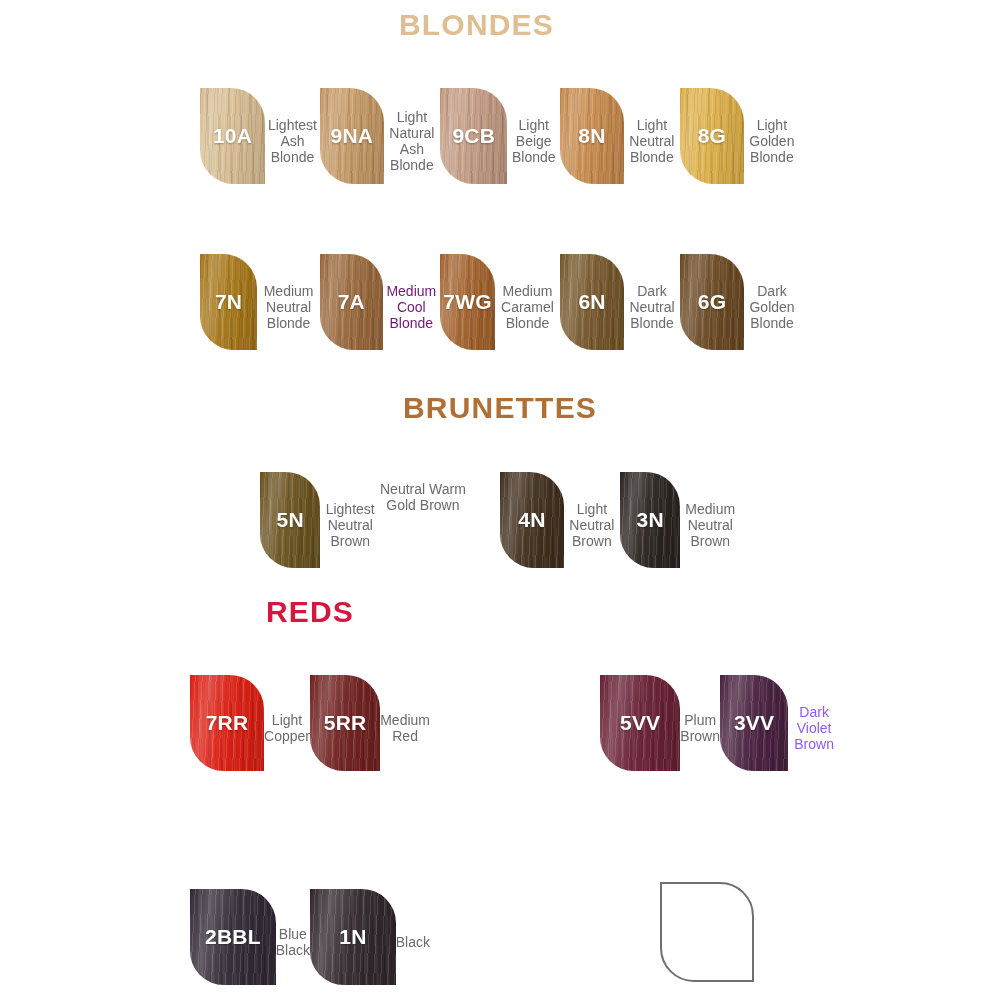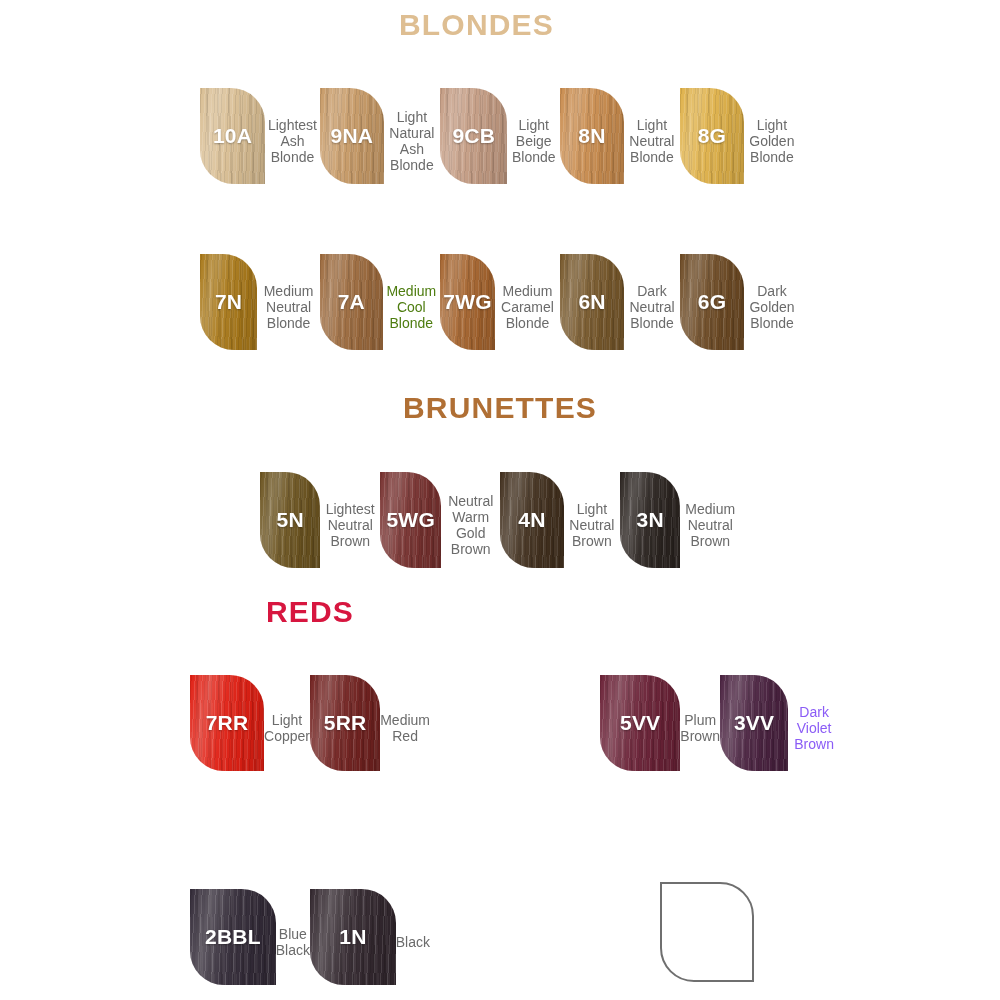--- a/index.html
+++ b/index.html
@@ -223,21 +223,21 @@
         <div class="chip-name" style="color: rgb(107, 107, 107);">Medium Neutral
 Blonde</div>
       </div>
       <div class="cell">
         <div class="chip">
           <div class="base" style="background: rgb(156, 106, 61);"></div>
           <div class="strands"></div>
           <div class="sheen"></div>
           <div class="code" style="color: rgb(255, 255, 255);">7A</div>
         </div>
-        <div class="chip-name" style="color: #4d7c0f;">Medium Cool
+        <div class="chip-name" style="color: #701a75;">Medium Cool
 Blonde</div>
       </div>
       <div class="cell">
         <div class="chip">
           <div class="base" style="background: rgb(165, 100, 46);"></div>
           <div class="strands"></div>
           <div class="sheen"></div>
           <div class="code" style="color: rgb(255, 255, 255);">7WG</div>
         </div>
         <div class="chip-name" style="color: rgb(107, 107, 107);">Medium Caramel
@@ -272,26 +272,20 @@
         <div class="chip">
           <div class="base" style="background: rgb(108, 84, 32);"></div>
           <div class="strands"></div>
           <div class="sheen"></div>
           <div class="code" style="color: rgb(255, 255, 255);">5N</div>
         </div>
         <div class="chip-name" style="color: rgb(107, 107, 107);">Lightest
 Neutral Brown</div>
       </div>
       <div class="cell">
-        <div class="chip">
-          <div class="base" style="background: rgb(119, 49, 47);"></div>
-          <div class="strands"></div>
-          <div class="sheen"></div>
-          <div class="code" style="color: rgb(255, 255, 255);">5WG</div>
-        </div>
         <div class="chip-name" style="color: rgb(107, 107, 107);">Neutral Warm
 Gold Brown</div>
       </div>
       <div class="cell">
         <div class="chip">
           <div class="base" style="background: rgb(66, 48, 30);"></div>
           <div class="strands"></div>
           <div class="sheen"></div>
           <div class="code" style="color: rgb(255, 255, 255);">4N</div>
         </div>

